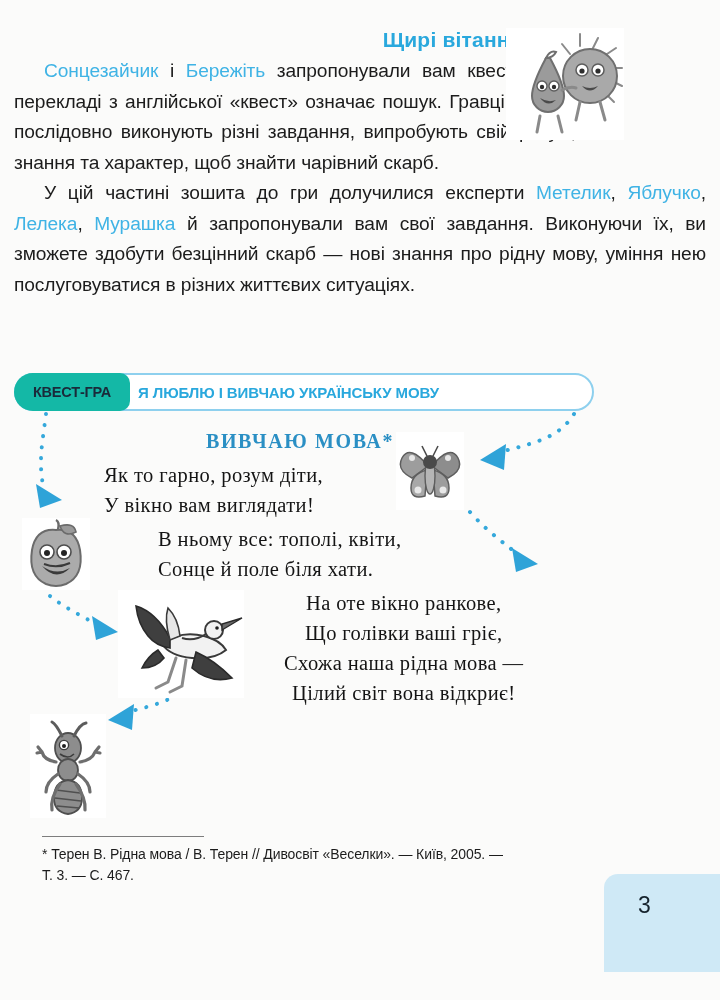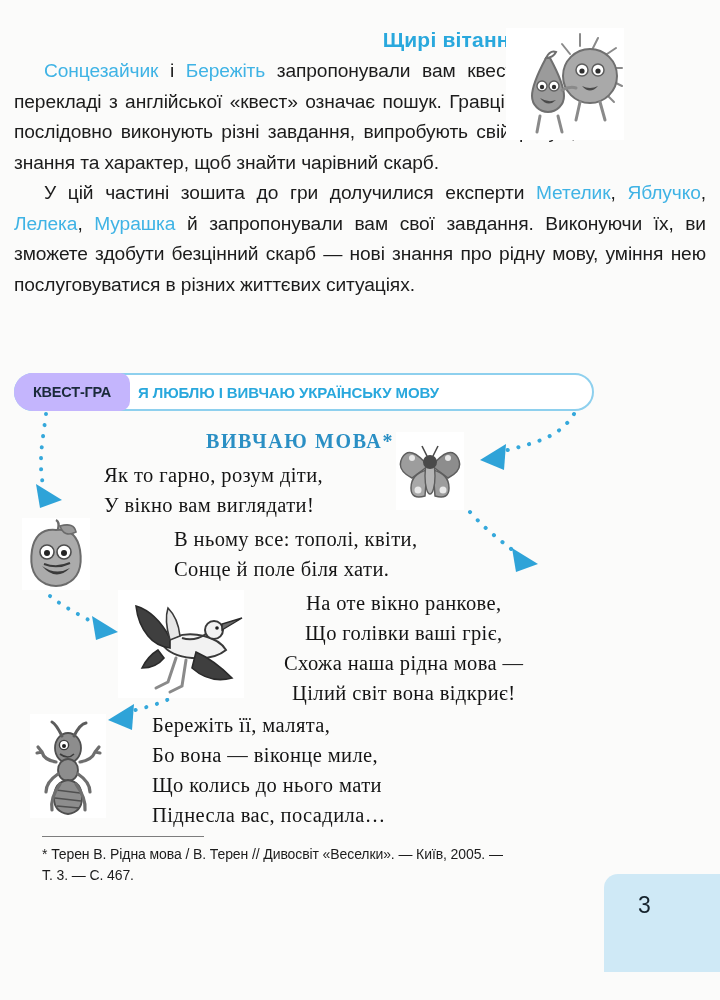--- a/index.html
+++ b/index.html
@@ -79,21 +79,21 @@
     border: 2px solid #8ed0ee;
     border-radius: 19px;
   }
   .quest-badge {
     position: absolute;
     left: 0px;
     top: 0px;
     width: 116px;
     height: 38px;
     box-sizing: border-box;
-    background: #c4b5fd;
+    background: #14b8a6;
     border-radius: 19px 10px 10px 19px;
     display: flex;
     align-items: center;
     justify-content: center;
     font-size: 14.5px;
     font-weight: bold;
     color: #1a2a3a;
     letter-spacing: -0.2px;
   }
   .quest-title {
@@ -126,21 +126,21 @@
   .stanza {
     position: absolute;
     font-family: "Liberation Serif", serif;
     font-size: 20.5px;
     line-height: 30px;
     color: #141414;
     white-space: pre;
     letter-spacing: .4px;
   }
   .stanza-1 { left: 104px; top: 460px; }
-  .stanza-2 { left: 158px; top: 524px; margin-left: 16px; }
+  .stanza-2 { left: 158px; top: 524px; }
   .stanza-3 { left: 284px; top: 588px; text-align: center; }
   .stanza-4 { left: 152px; top: 710px; }
 
   
   .illus {
     position: absolute;
     background: #ffffff;
   }
   .illus svg { display: block; }
 
@@ -348,24 +348,20 @@
   </div>
 
   <div class="stanza stanza-1">Як то гарно, розум діти,
 У вікно вам виглядати!</div>
   <div class="stanza stanza-2">В ньому все: тополі, квіти,
 Сонце й поле біля хати.</div>
   <div class="stanza stanza-3">На оте вікно ранкове,
 Що голівки ваші гріє,
 Схожа наша рідна мова —
 Цілий світ вона відкриє!</div>
-  <div class="stanza stanza-4">Бережіть її, малята,
-Бо вона — віконце миле,
-Що колись до нього мати
-Піднесла вас, посадила…</div>
 
   <div class="footnote">
     <div class="footnote-rule"></div>
     <p class="footnote-text">* Терен В. Рідна мова / В. Терен // Дивосвіт «Веселки». — Київ, 2005. —</p>
     <p class="footnote-text cont">Т. 3. — С. 467.</p>
   </div>
 
   <div class="page-number-box">
     <span class="page-number">3</span>
   </div>

